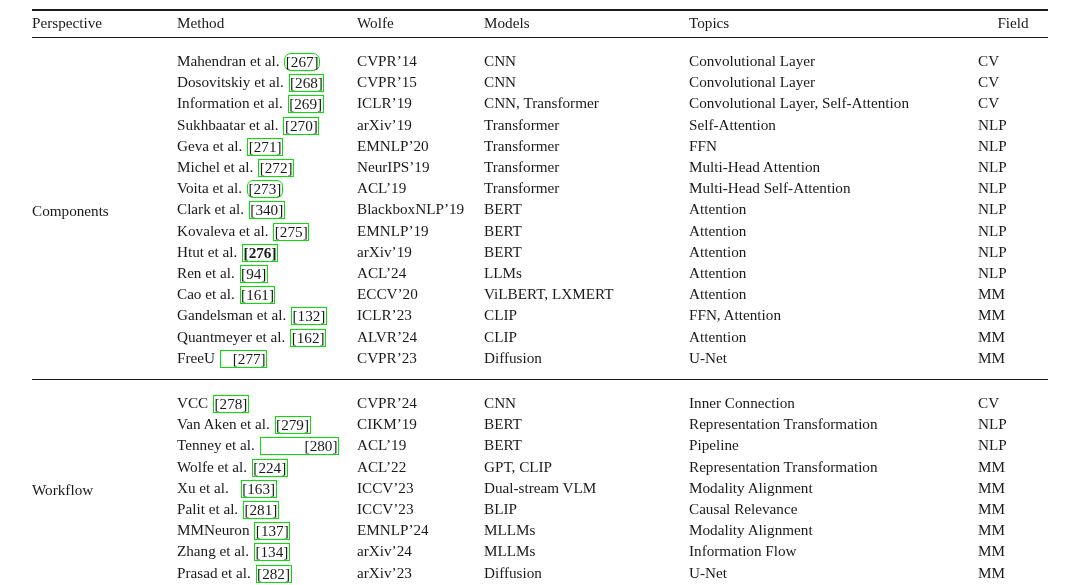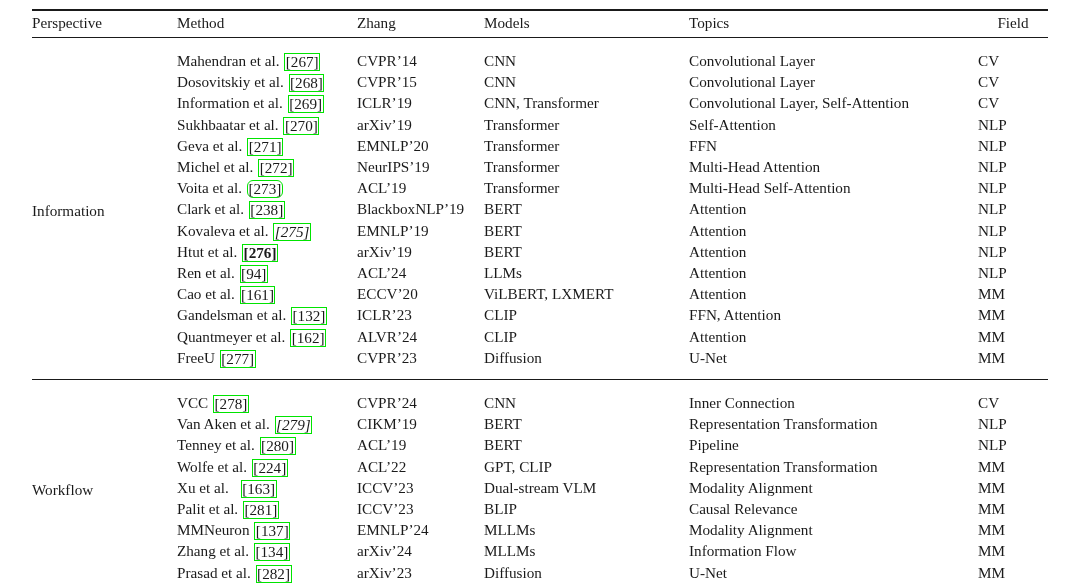--- a/index.html
+++ b/index.html
@@ -99,43 +99,43 @@
         <col class="c-method">
         <col class="c-venue">
       <col class="c-models">
         <col class="c-topics">
         <col class="c-field">
     </colgroup>
     <thead>
       <tr>
         <th>Perspective</th>
         <th>Method</th>
-        <th>Zhang</th>
+        <th>Wolfe</th>
         <th>Models</th>
         <th>Topics</th>
         <th class="th-field">Field</th>
       </tr>
     </thead>
   </table>
   <hr class="rule-mid">
   <div id="body-host">
       <div class="spacer-aftermid"></div>
       <table class="booktabs">
         <colgroup>
           <col class="c-perspective">
           <col class="c-method">
           <col class="c-venue">
           <col class="c-models">
           <col class="c-topics">
           <col class="c-field">
         </colgroup>
         <tbody>
           <tr class="first-in-group">
-            <td class="persp" rowspan="15">Information</td>
-            <td><span>Mahendran et al. </span><span class="cite" style="border-color: rgb(0, 228, 0);">[267]</span></td>
+            <td class="persp" rowspan="15">Components</td>
+            <td><span>Mahendran et al. </span><span class="cite" style="border-color: rgb(0, 228, 0); border-radius: 7px;">[267]</span></td>
             <td>CVPR’14</td>
             <td>CNN</td>
             <td>Convolutional Layer</td>
             <td>CV</td>
           </tr>
           <tr>
             <td><span>Dosovitskiy et al. </span><span class="cite" style="border-color: rgb(0, 228, 0);">[268]</span></td>
             <td>CVPR’15</td>
             <td>CNN</td>
             <td>Convolutional Layer</td>
@@ -170,28 +170,28 @@
             <td>NLP</td>
           </tr>
           <tr>
             <td><span>Voita et al. </span><span class="cite" style="border-color: rgb(0, 228, 0); border-radius: 6px;">[273]</span></td>
             <td>ACL’19</td>
             <td>Transformer</td>
             <td>Multi-Head Self-Attention</td>
             <td>NLP</td>
           </tr>
           <tr>
-            <td><span>Clark et al. </span><span class="cite" style="border-color: rgb(0, 228, 0);">[238]</span></td>
+            <td><span>Clark et al. </span><span class="cite" style="border-color: rgb(0, 228, 0);">[340]</span></td>
             <td>BlackboxNLP’19</td>
             <td>BERT</td>
             <td>Attention</td>
             <td>NLP</td>
           </tr>
           <tr>
-            <td><span>Kovaleva et al. </span><span class="cite" style="border-color: rgb(0, 228, 0); font-style: italic;">[275]</span></td>
+            <td><span>Kovaleva et al. </span><span class="cite" style="border-color: rgb(0, 228, 0);">[275]</span></td>
             <td>EMNLP’19</td>
             <td>BERT</td>
             <td>Attention</td>
             <td>NLP</td>
           </tr>
           <tr>
             <td><span>Htut et al. </span><span class="cite" style="border-color: rgb(0, 228, 0); font-weight: bold;">[276]</span></td>
             <td>arXiv’19</td>
             <td>BERT</td>
             <td>Attention</td>
@@ -219,21 +219,21 @@
             <td>MM</td>
           </tr>
           <tr>
             <td><span>Quantmeyer et al. </span><span class="cite" style="border-color: rgb(0, 228, 0);">[162]</span></td>
             <td>ALVR’24</td>
             <td>CLIP</td>
             <td>Attention</td>
             <td>MM</td>
           </tr>
           <tr class="last-in-group">
-            <td><span>FreeU </span><span class="cite" style="border-color: rgb(0, 228, 0);">[277]</span></td>
+            <td><span>FreeU </span><span class="cite" style="border-color: rgb(0, 228, 0); padding-left: 12px;">[277]</span></td>
             <td>CVPR’23</td>
             <td>Diffusion</td>
             <td>U-Net</td>
             <td>MM</td>
           </tr>
         </tbody>
       </table>
       <div class="spacer-beforemid"></div>
       <hr class="rule-mid">
       <div class="spacer-aftermid"></div>
@@ -249,28 +249,28 @@
         <tbody>
           <tr class="first-in-group">
             <td class="persp" rowspan="9">Workflow</td>
             <td><span>VCC </span><span class="cite" style="border-color: rgb(0, 228, 0);">[278]</span></td>
             <td>CVPR’24</td>
             <td>CNN</td>
             <td>Inner Connection</td>
             <td>CV</td>
           </tr>
           <tr>
-            <td><span>Van Aken et al. </span><span class="cite" style="border-color: rgb(0, 228, 0); font-style: italic;">[279]</span></td>
+            <td><span>Van Aken et al. </span><span class="cite" style="border-color: rgb(0, 228, 0);">[279]</span></td>
             <td>CIKM’19</td>
             <td>BERT</td>
             <td>Representation Transformation</td>
             <td>NLP</td>
           </tr>
           <tr>
-            <td><span>Tenney et al. </span><span class="cite" style="border-color: rgb(0, 228, 0);">[280]</span></td>
+            <td><span>Tenney et al. </span><span class="cite" style="border-color: rgb(0, 228, 0); padding-left: 44px;">[280]</span></td>
             <td>ACL’19</td>
             <td>BERT</td>
             <td>Pipeline</td>
             <td>NLP</td>
           </tr>
           <tr>
             <td><span>Wolfe et al. </span><span class="cite" style="border-color: rgb(0, 228, 0);">[224]</span></td>
             <td>ACL’22</td>
             <td>GPT, CLIP</td>
             <td>Representation Transformation</td>

